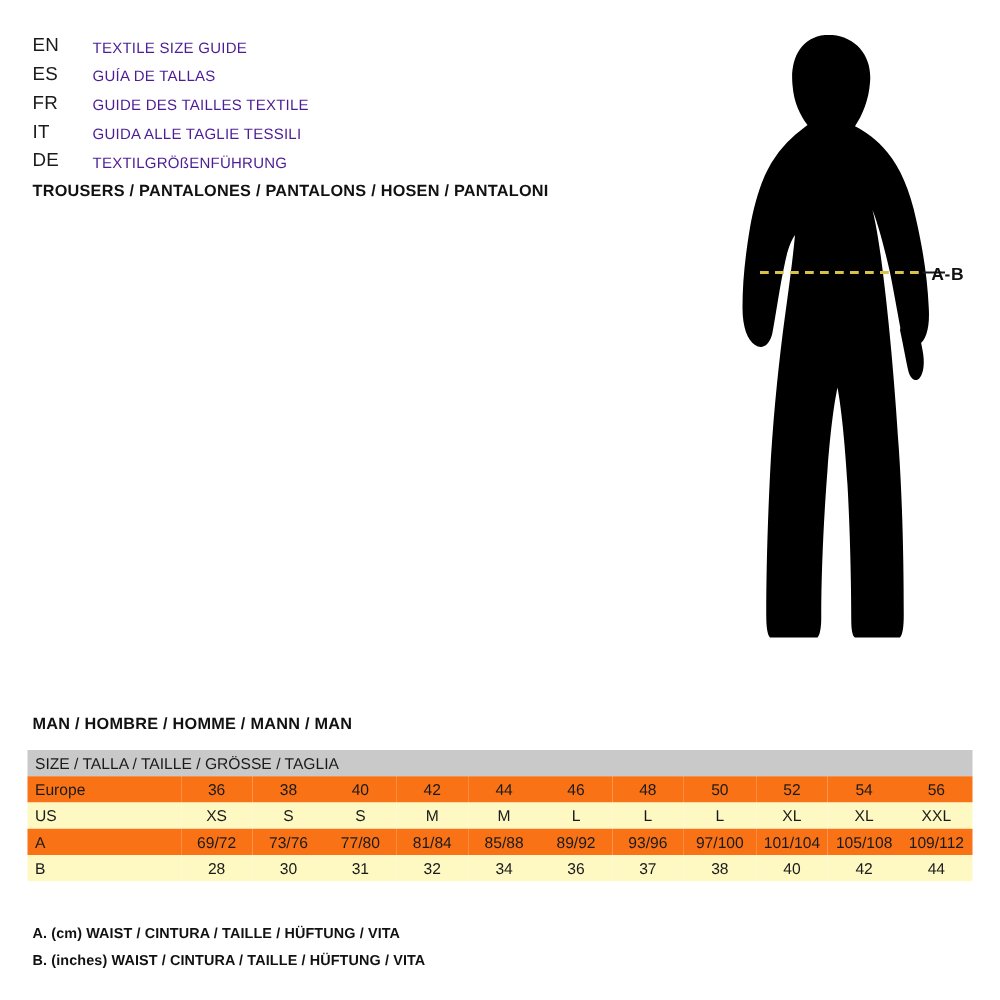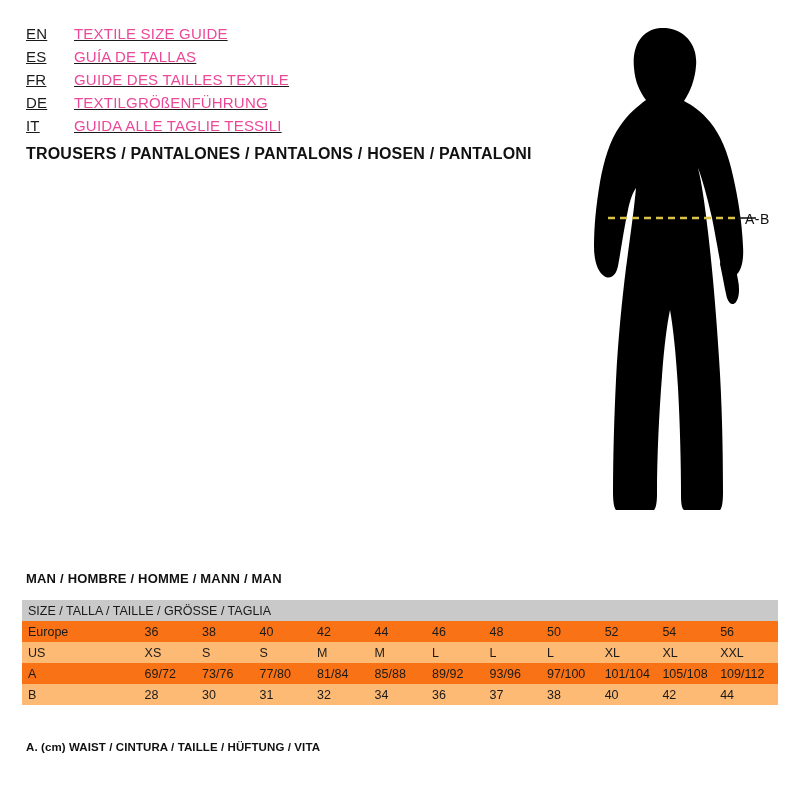--- a/index.html
+++ b/index.html
@@ -23,40 +23,39 @@
 
   
   .lang-block {
     position: absolute;
     left: 26px;
     top: 22px;
     width: 520px;
   }
   .lang-row {
     display: flex;
-    align-items: center;
+    align-items: flex-end;
     height: 23px;
-    text-decoration: underline;
   }
   .lang-code {
     width: 48px;
     font-size: 15px;
     letter-spacing: 0.2px;
     color: #1a1a1a;
   }
   .lang-text {
-    font-size: 15px;
+    font-size: 12px;
     letter-spacing: 0.2px;
-    color: #ec4899;
+    color: #4c1d95;
   }
   .garment-title {
     position: absolute;
     left: 26px;
     top: 145px;
-    font-size: 16px;
+    font-size: 13px;
     font-weight: bold;
     letter-spacing: 0.2px;
     color: #111111;
   }
 
   
   .figure-area {
     position: absolute;
     left: 520px;
     top: 10px;
@@ -64,21 +63,21 @@
     height: 520px;
   }
   .figure-svg {
     display: block;
   }
   .ab-label {
     position: absolute;
     left: 745px;
     top: 211px;
     font-size: 14px;
-    font-weight: normal;
+    font-weight: bold;
     color: #111111;
     letter-spacing: 0.5px;
   }
 
   
   .man-title {
     position: absolute;
     left: 26px;
     top: 571px;
     font-size: 13px;
@@ -100,33 +99,33 @@
     vertical-align: middle;
     color: #1a1a1a;
     margin-top: 22px;
   }
   .row-head td {
     background: #c9c9c9;
     font-weight: normal;
     font-size: 12.5px;
   }
   .row-alt td {
-    background: #fdba74;
+    background: #fef9c3;
   }
   .row-plain td {
     background: #f97316;
   }
   .cell-label {
     width: 118px;
     padding-left: 6px !important;
     text-align: left;
   }
   .cell-val {
     width: 58px;
-    text-align: left;
+    text-align: center;
   }
   .head-span {
     padding-left: 6px !important;
     text-align: left;
   }
 
   .footnote {
     position: absolute;
     left: 26px;
     font-size: 11.5px;
@@ -149,26 +148,26 @@
     </div>
     <div class="lang-row">
       <span class="lang-code">ES</span>
       <span class="lang-text">GUÍA DE TALLAS</span>
     </div>
     <div class="lang-row">
       <span class="lang-code">FR</span>
       <span class="lang-text">GUIDE DES TAILLES TEXTILE</span>
     </div>
     <div class="lang-row">
+      <span class="lang-code">IT</span>
+      <span class="lang-text">GUIDA ALLE TAGLIE TESSILI</span>
+    </div>
+    <div class="lang-row">
       <span class="lang-code">DE</span>
       <span class="lang-text">TEXTILGRÖßENFÜHRUNG</span>
-    </div>
-    <div class="lang-row">
-      <span class="lang-code">IT</span>
-      <span class="lang-text">GUIDA ALLE TAGLIE TESSILI</span>
     </div>
   </div>
 
   <div class="garment-title">TROUSERS / PANTALONES / PANTALONS / HOSEN / PANTALONI</div>
 
   <div class="figure-area">
     <svg class="figure-svg" width="280" height="520" viewBox="0 0 280 520">
       <path fill="#000000" d="
         M 140 18
         C 120 20, 112 38, 114 58
@@ -287,14 +286,15 @@
         <td class="cell-val">37</td>
         <td class="cell-val">38</td>
         <td class="cell-val">40</td>
         <td class="cell-val">42</td>
         <td class="cell-val">44</td>
       </tr>
     </tbody>
   </table>
 
   <div class="footnote f1">A. (cm) WAIST / CINTURA / TAILLE / HÜFTUNG / VITA</div>
+  <div class="footnote f2">B. (inches) WAIST / CINTURA / TAILLE / HÜFTUNG / VITA</div>
 
 </div>
 
 </body></html>

